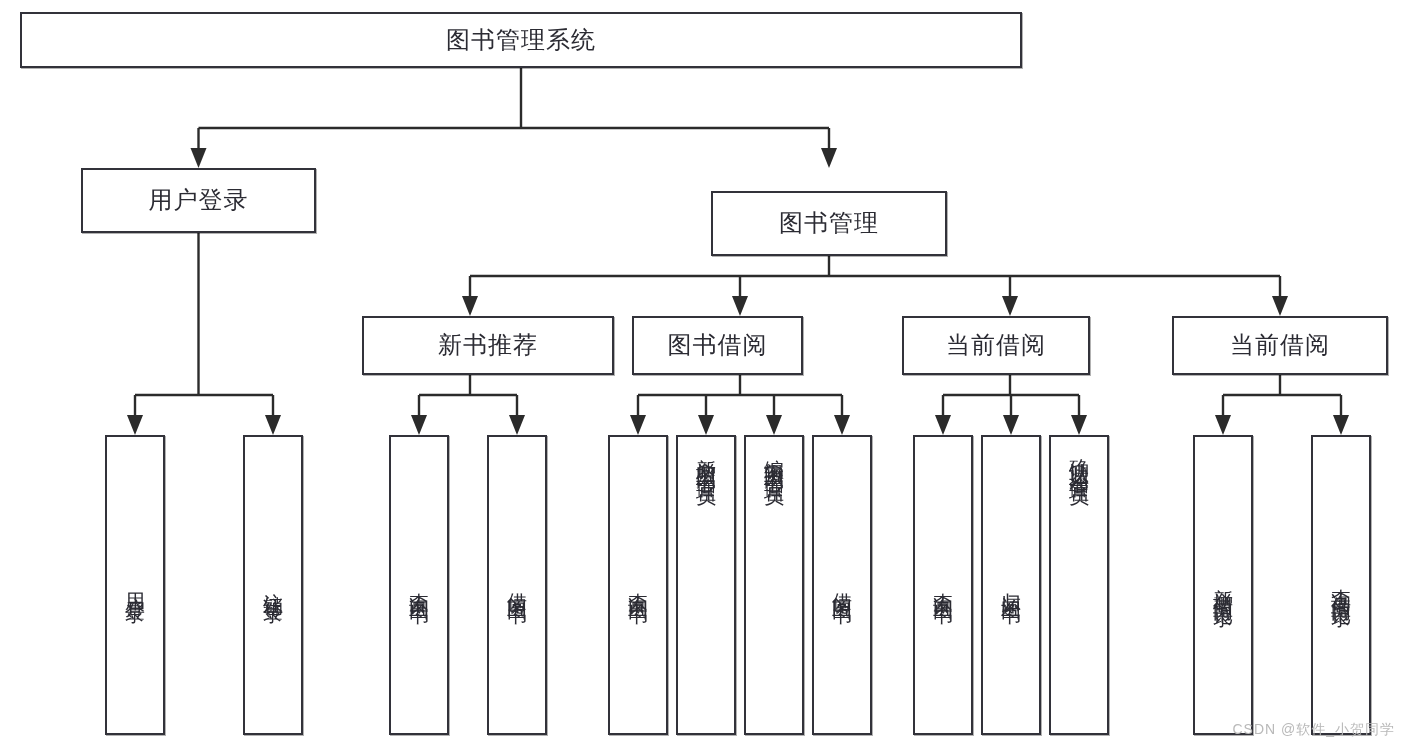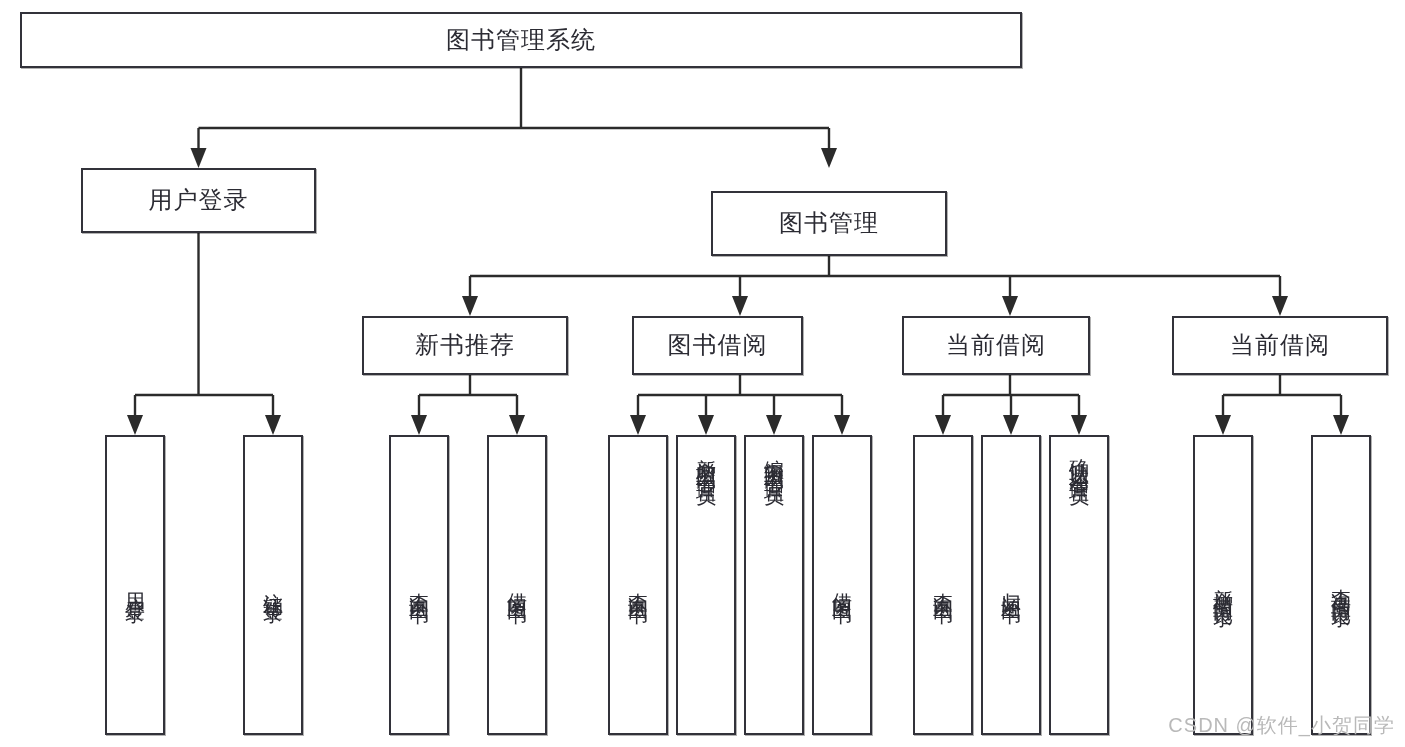--- a/index.html
+++ b/index.html
@@ -39,21 +39,21 @@
     white-space:nowrap;
   }
   .node.v-node.top-align{
     justify-content:flex-start;
   }
   #edges{position:absolute;left:0;top:0;width:1405px;height:747px;pointer-events:none;}
   #watermark{
     position:absolute;
     right:10px;
     bottom:8px;
-    font-size:20px;
+    font-size:14px;
     color:#b9b9b9;
     letter-spacing:1px;
     white-space:nowrap;
   }
 </style>
 </head>
 <body>
 
 <div id="diagram">
   <svg id="edges" viewBox="0 0 1405 747">
@@ -107,21 +107,21 @@
       <line x1="1223" y1="395" x2="1341" y2="395" stroke="#2b2b2b" stroke-width="2.4"></line>
       <line x1="1223" y1="395" x2="1223" y2="417" stroke="#2b2b2b" stroke-width="2.4"></line>
       <polygon points="1215,415 1231,415 1223,435" fill="#2b2b2b"></polygon>
       <line x1="1341" y1="395" x2="1341" y2="417" stroke="#2b2b2b" stroke-width="2.4"></line>
       <polygon points="1333,415 1349,415 1341,435" fill="#2b2b2b"></polygon>
     </svg>
   <div id="nodes-layer">
       <div class="node h-node" style="left: 20px; top: 12px; width: 1002px; height: 56px;">图书管理系统</div>
       <div class="node h-node" style="left: 81px; top: 168px; width: 235px; height: 65px;">用户登录</div>
       <div class="node h-node" style="left: 711px; top: 168px; width: 236px; height: 65px; margin-top: 23px;">图书管理</div>
-      <div class="node h-node" style="left: 362px; top: 316px; width: 206px; height: 59px;">新书推荐</div>
+      <div class="node h-node" style="left: 362px; top: 316px; width: 252px; height: 59px;">新书推荐</div>
       <div class="node h-node" style="left: 632px; top: 316px; width: 171px; height: 59px;">图书借阅</div>
       <div class="node h-node" style="left: 902px; top: 316px; width: 188px; height: 59px;">当前借阅</div>
       <div class="node h-node" style="left: 1172px; top: 316px; width: 216px; height: 59px;">当前借阅</div>
       <div class="node v-node" style="left: 105px; top: 435px; width: 60px; height: 300px;">用户登录</div>
       <div class="node v-node" style="left: 243px; top: 435px; width: 60px; height: 300px;">注销登录</div>
       <div class="node v-node" style="left: 389px; top: 435px; width: 60px; height: 300px;">查询图书</div>
       <div class="node v-node" style="left: 487px; top: 435px; width: 60px; height: 300px;">借阅图书</div>
       <div class="node v-node" style="left: 608px; top: 435px; width: 60px; height: 300px;">查询图书</div>
       <div class="node v-node top-align" style="left: 676px; top: 435px; width: 60px; height: 300px;">新增图书（管理员）</div>
       <div class="node v-node top-align" style="left: 744px; top: 435px; width: 60px; height: 300px;">编辑图书（管理员）</div>

